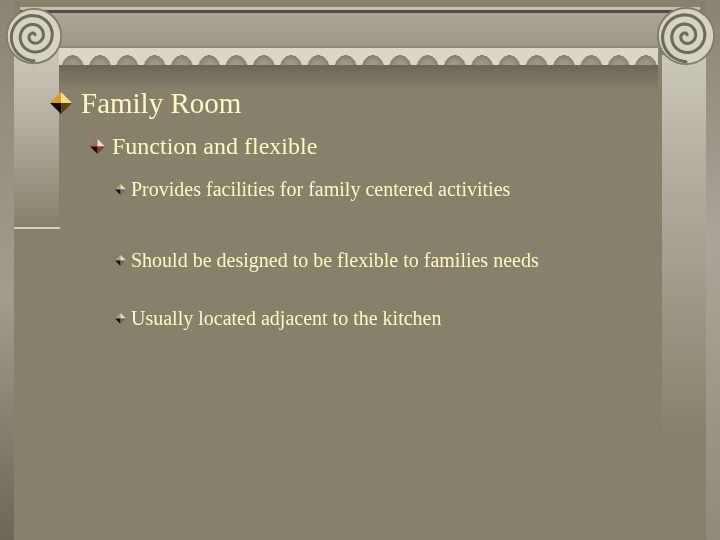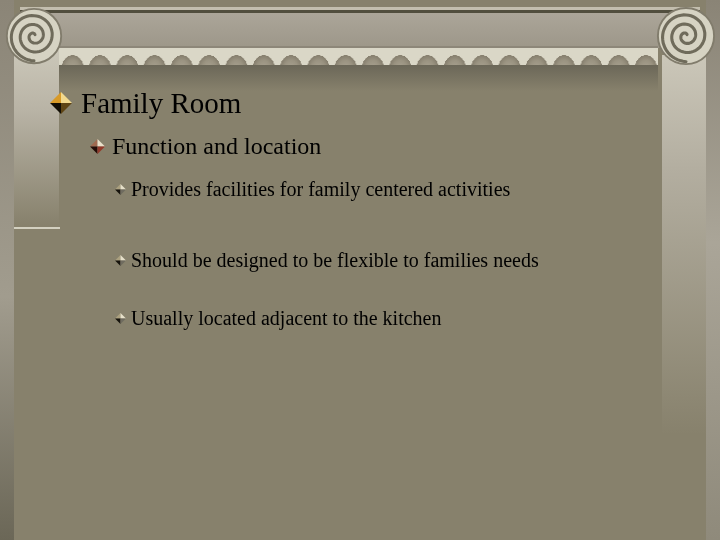--- a/index.html
+++ b/index.html
@@ -30,21 +30,21 @@
   .left-shaft  { position:absolute; left:14px; top:50px; width:45px; height:175px;
                  background:linear-gradient(180deg,#cbc7b9 0%, #b8b3a5 35%, rgba(135,129,108,0) 100%); }
   .left-shaft-line { position:absolute; left:14px; top:227px; width:46px; height:2px; background:#d3d0c0; }
   .right-shaft { position:absolute; left:662px; top:55px; width:44px; height:380px;
                  background:linear-gradient(180deg,#cbc7b9 0%, #b3aea0 30%, rgba(135,129,108,0) 100%); }
   
   .volute { position:absolute; }
   .volute-left  { left:4px;   top:6px; width:60px; height:60px; }
   .volute-right { left:655px; top:5px; width:62px; height:62px; }
   
-  .row { position:absolute; display:flex; align-items:center; color:#000000; white-space:nowrap; }
+  .row { position:absolute; display:flex; align-items:center; color:#fef9c3; white-space:nowrap; }
   .title-row { left:50px;  top:85px;  height:36px; gap:9px; font-size:29px; }
   .l2-row    { left:90px;  top:131px; height:30px; gap:7px; font-size:24px; }
   .l3-row    { left:115px; height:26px; gap:5px; font-size:20px;margin-top:6px; }
   .l3-a { top:170px; } .l3-b { top:241px; } .l3-c { top:299px; }
   .diamond { flex:0 0 auto; display:block; }
 </style>
 </head>
 <body>
 
 <div id="slide">
@@ -81,21 +81,21 @@
     <span>Family Room</span>
   </div>
 
   <div class="row l2-row">
     <svg class="diamond" width="15" height="15" viewBox="0 0 20 20">
       <polygon points="10,0 0,10 10,10" fill="#a06a50"></polygon>
       <polygon points="10,0 20,10 10,10" fill="#e9e0ca"></polygon>
       <polygon points="0,10 10,10 10,20" fill="#230c06"></polygon>
       <polygon points="10,10 20,10 10,20" fill="#93392a"></polygon>
     </svg>
-    <span>Function and location</span>
+    <span>Function and flexible</span>
   </div>
 
   <div class="row l3-row l3-a">
     <svg class="diamond" width="11" height="11" viewBox="0 0 20 20">
       <polygon points="10,0 0,10 10,10" fill="#aba07f"></polygon>
       <polygon points="10,0 20,10 10,10" fill="#e6e0ca"></polygon>
       <polygon points="0,10 10,10 10,20" fill="#16130c"></polygon>
       <polygon points="10,10 20,10 10,20" fill="#6f6b5f"></polygon>
     </svg>
     <span>Provides facilities for family centered activities</span>

